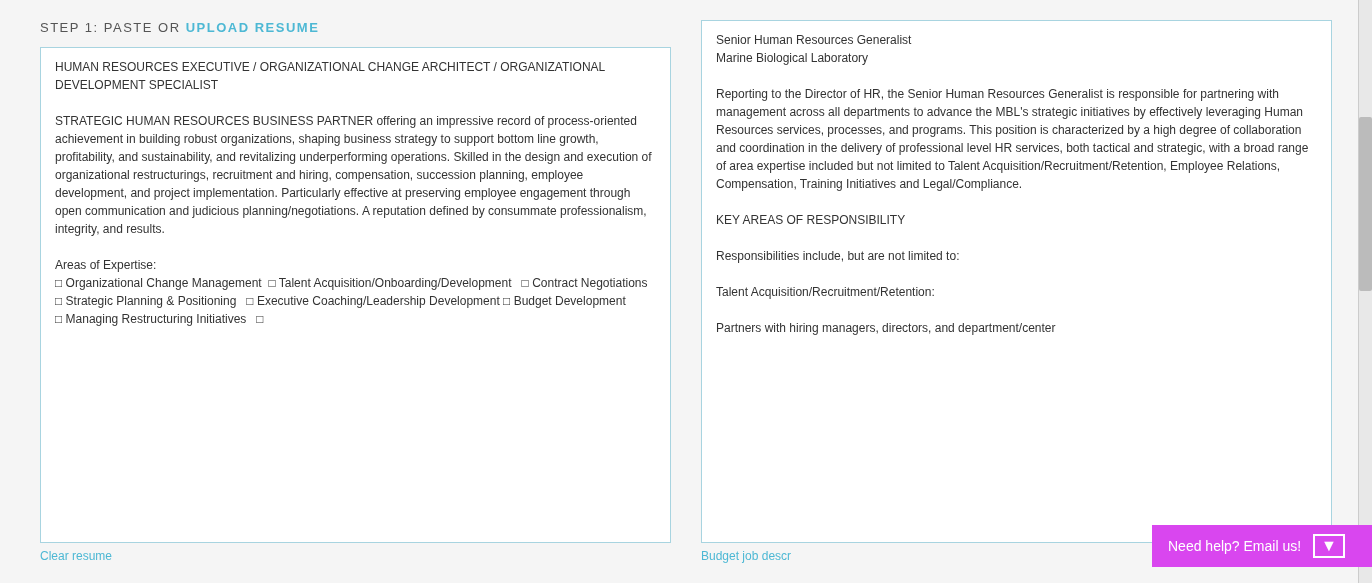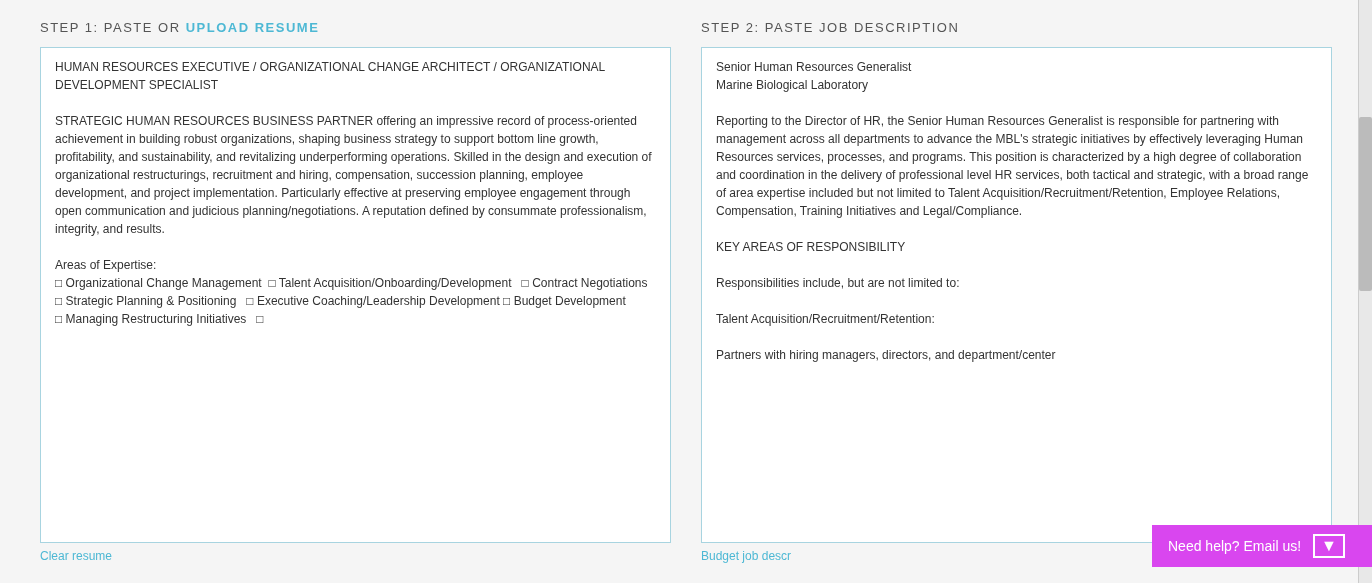--- a/index.html
+++ b/index.html
@@ -156,23 +156,20 @@
 □ Managing Restructuring Initiatives   □</textarea>
       
     </div>
 
     <div class="bottom-bar">
       <a class="clear-link">Clear resume</a>
     </div>
   </div>
 
   <div class="step-column">
-    <div class="step-heading">
-      <span>STEP 2: PASTE JOB DESCRIPTION</span>
-    </div>
 
     <div class="textarea-wrapper">
       <textarea class="text-area-content" style="">Senior Human Resources Generalist
 Marine Biological Laboratory
 
 Reporting to the Director of HR, the Senior Human Resources Generalist is responsible for partnering with management across all departments to advance the MBL's strategic initiatives by effectively leveraging Human Resources services, processes, and programs. This position is characterized by a high degree of collaboration and coordination in the delivery of professional level HR services, both tactical and strategic, with a broad range of area expertise included but not limited to Talent Acquisition/Recruitment/Retention, Employee Relations, Compensation, Training Initiatives and Legal/Compliance.
 
 KEY AREAS OF RESPONSIBILITY
 
 Responsibilities include, but are not limited to:

